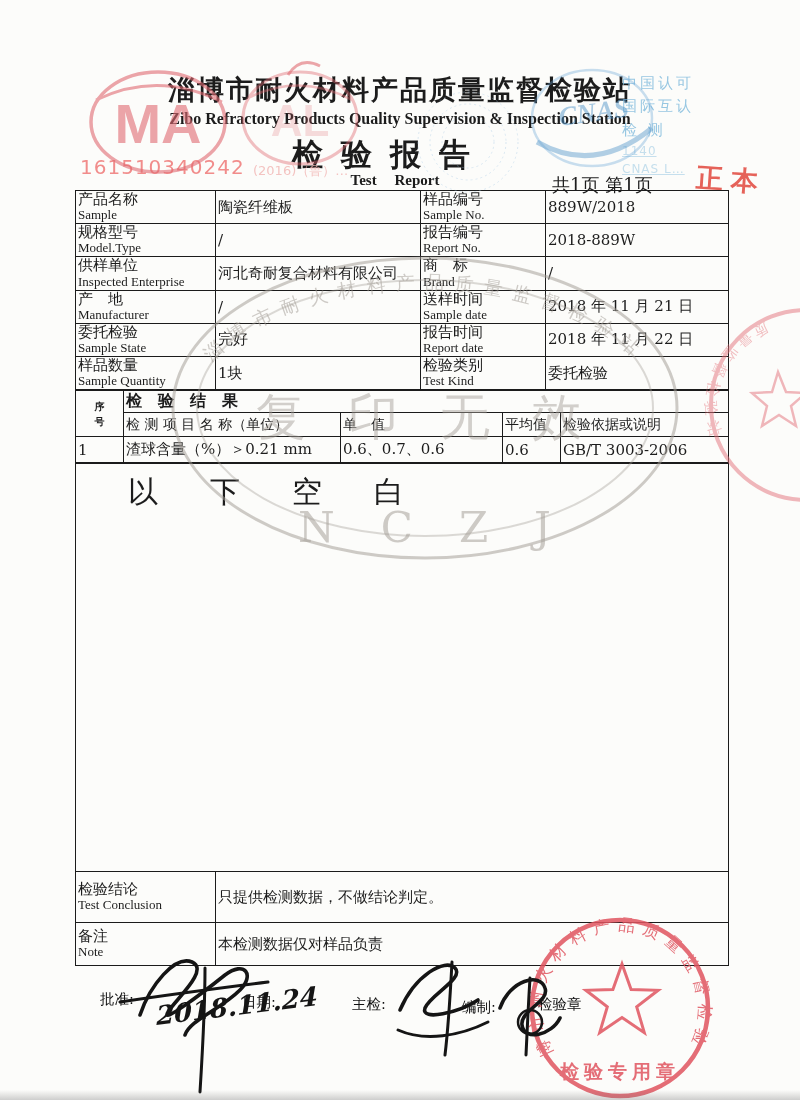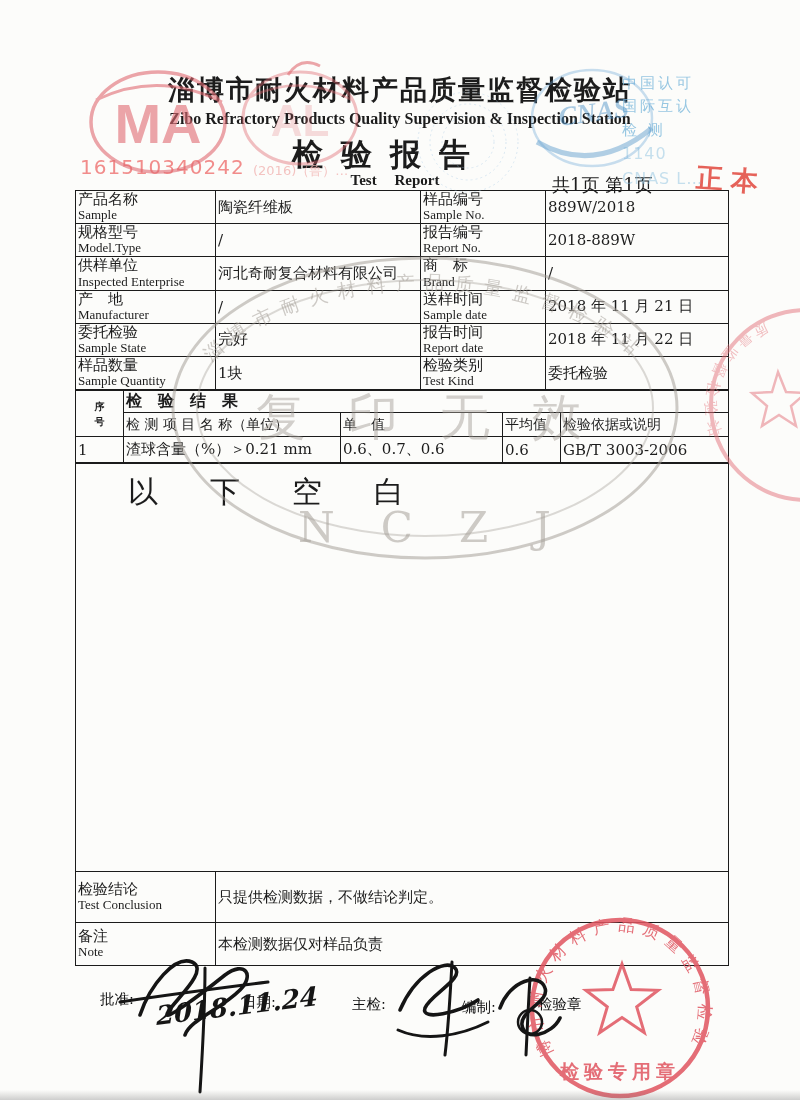--- a/index.html
+++ b/index.html
@@ -41,21 +41,21 @@
   .foot-label{position:absolute;font-size:14.5px;color:#111;}
   
   svg.overlay{position:absolute;left:0;top:0;pointer-events:none;}
   .original-label{position:absolute;top:162px;left:696px;font-size:27px;font-weight:bold;
     color:#e2483e;letter-spacing:8px;transform:rotate(4deg);opacity:.85;}
   .cma-number{position:absolute;top:155px;left:80px;font-size:20px;letter-spacing:1px;
     color:#f0807f;opacity:.9;font-family:"DejaVu Sans",sans-serif;}
   .cma-cert{position:absolute;top:162px;left:253px;font-size:13px;color:#f2b5b3;opacity:.8;}
   .cnas-lines{position:absolute;top:72px;left:622px;width:96px;text-align:left;
     font-size:15px;line-height:1.55;letter-spacing:3px;color:#86bede;opacity:.85;}
-  .cnas-lines .faint{font-size:16px;opacity:.55;letter-spacing:1px;}
+  .cnas-lines .faint{font-size:12px;opacity:.55;letter-spacing:1px;text-decoration:underline;}
   .scan-edge{position:absolute;left:0;bottom:0;width:800px;height:10px;
     background:linear-gradient(to bottom,rgba(0,0,0,0),rgba(120,120,120,.35));}
 </style>
 </head>
 <body>
 
 <div class="page">
 
   <div class="station-cn">淄博市耐火材料产品质量监督检验站</div>
   <div class="station-en">Zibo Refractory Products Quality Supervision  &amp;  Inspection Station</div>

